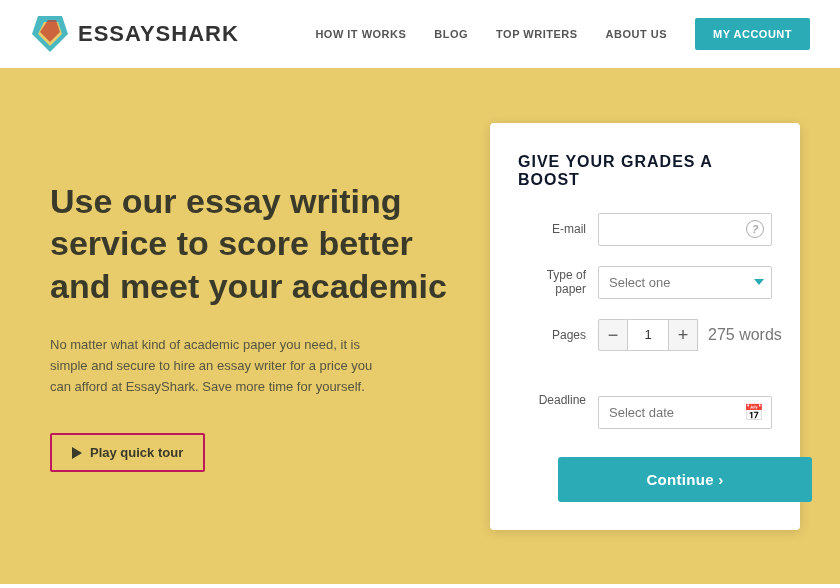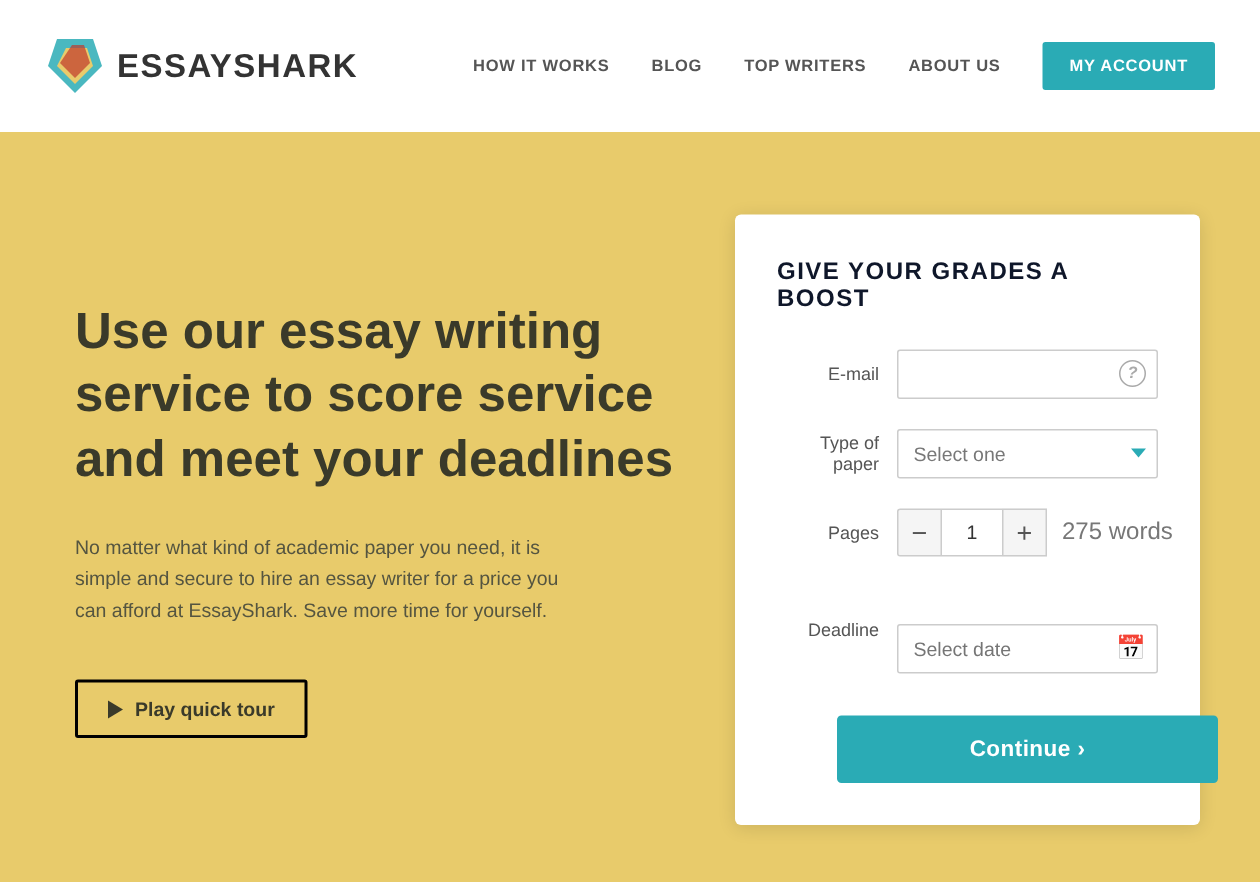--- a/index.html
+++ b/index.html
@@ -1,21 +1,21 @@
 <!DOCTYPE html>
 <html><head>
   <meta charset="utf-8">
   <style>
     * { margin: 0; padding: 0; box-sizing: border-box; }
     body { width: 840px; height: 588px; font-family: Arial, sans-serif; overflow: hidden; }
 
     
     .header {
       background: #fff;
-      height: 88px;
+      height: 68px;
       display: flex;
       align-items: center;
       padding: 0 30px;
       box-shadow: 0 1px 3px rgba(0,0,0,0.1);
     }
     .logo-area {
       display: flex;
       align-items: center;
       gap: 8px;
       margin-right: auto;
@@ -81,21 +81,21 @@
       font-size: 13px;
       color: #555540;
       line-height: 1.6;
       max-width: 340px;
       margin-bottom: 36px;
     }
     .tour-btn {
       display: flex;
       align-items: center;
       gap: 8px;
-      border: 2px solid #000000;
+      border: 2px solid #be185d;
       background: transparent;
       color: #3a3a2a;
       font-size: 13px;
       font-weight: 600;
       padding: 10px 20px;
       cursor: pointer;
       border-radius: 2px;
     }
     .play-icon {
       width: 0;
@@ -294,21 +294,21 @@
     <a href="#" class="nav-link">HOW IT WORKS</a>
     <a href="#" class="nav-link">BLOG</a>
     <a href="#" class="nav-link">TOP WRITERS</a>
     <a href="#" class="nav-link">ABOUT US</a>
     <button class="nav-btn">MY ACCOUNT</button>
   </nav>
 </header>
 
 <section class="hero">
   <div class="hero-left">
-    <h1 class="hero-headline">Use our essay writing service to score service and meet your deadlines</h1>
+    <h1 class="hero-headline">Use our essay writing service to score better and meet your academic</h1>
     <p class="hero-body">No matter what kind of academic paper you need, it is simple and secure to hire an essay writer for a price you can afford at EssayShark. Save more time for yourself.</p>
     <button class="tour-btn">
       <span class="play-icon"></span>
       <span>Play quick tour</span>
     </button>
   </div>
 
   <div class="form-card">
     <div class="form-title">GIVE YOUR GRADES A BOOST</div>
 

